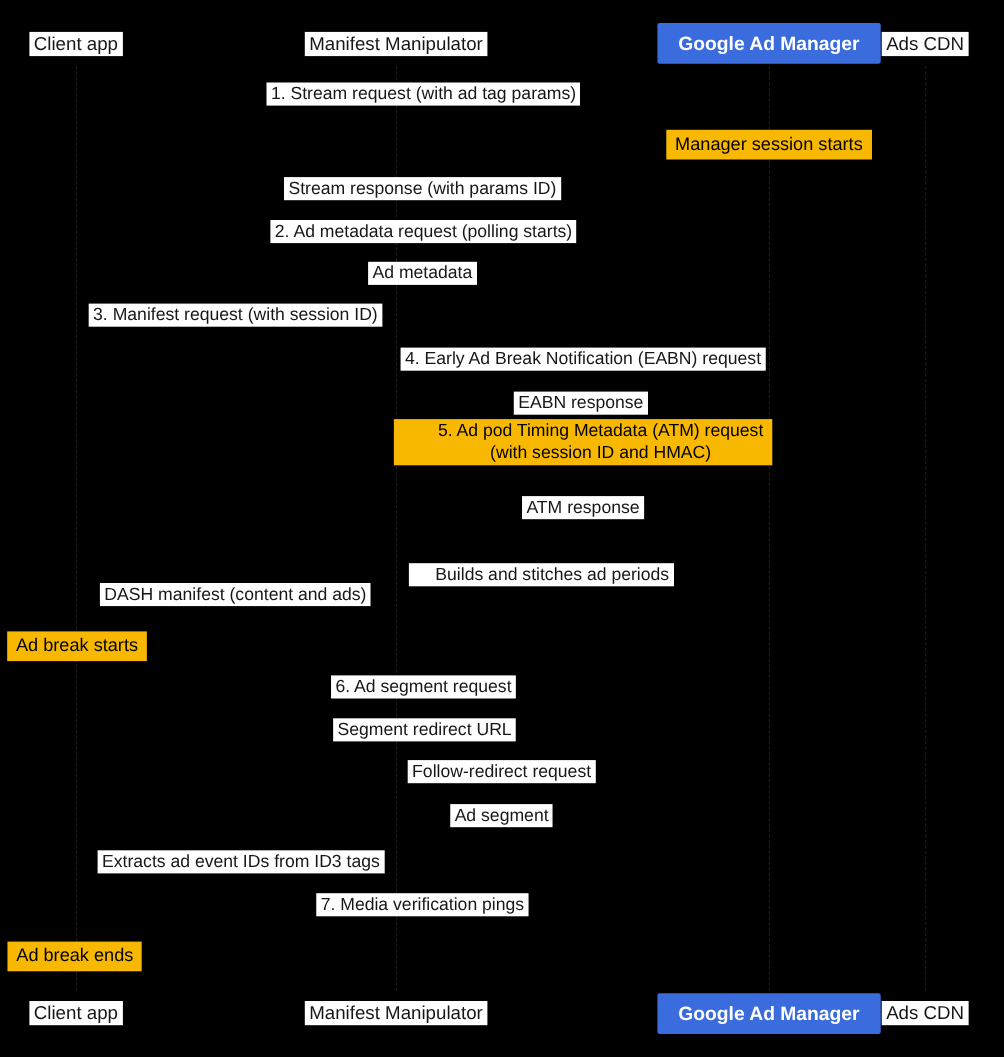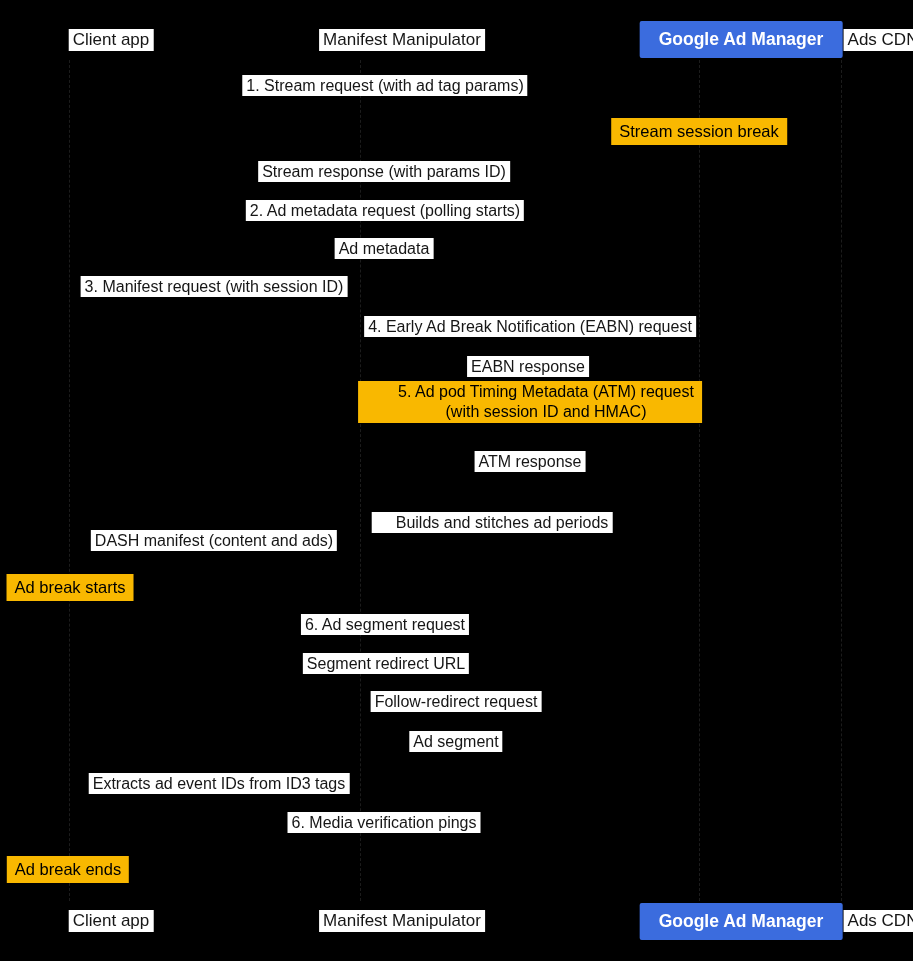--- a/index.html
+++ b/index.html
@@ -26,21 +26,20 @@
     position: absolute;
     transform: translateX(-50%);
     white-space: nowrap;
     font-size: 17px;
     line-height: 22px;
     height: 22px;
     padding: 0 4px;
     background: #ffffff;
     color: #161616;
     text-align: center;
-    margin-left: 42px;
   }
   .actor.blue {
     background: var(--blue, #3b6cde);
     color: #ffffff;
     font-weight: 700;
     height: 37px;
     line-height: 37px;
     padding: 0 19px;
     border-radius: 2px;
     font-size: 17.5px;
@@ -81,41 +80,41 @@
   <div class="lifeline" style="left:699px"></div>
   <div class="lifeline" style="left:841px"></div>
 
   <div class="actor" style="left:69px; top:29px">Client app</div>
   <div class="actor" style="left:360px; top:29px">Manifest Manipulator</div>
   <div class="actor blue" style="left:699px; top:21px">Google Ad Manager</div>
   <div class="actor" style="left:841px; top:29px">Ads CDN</div>
 
   <div id="messages-layer">
       <div class="msg white" style="left: 385px; top: 75px;">1. Stream request (with ad tag params)</div>
-      <div class="msg yellow" style="left: 699px; top: 118px;">Stream session break</div>
+      <div class="msg yellow" style="left: 699px; top: 118px;">Manager session starts</div>
       <div class="msg white" style="left: 384px; top: 161px;">Stream response (with params ID)</div>
       <div class="msg white" style="left: 385px; top: 200px;">2. Ad metadata request (polling starts)</div>
       <div class="msg white" style="left: 384px; top: 238px;">Ad metadata</div>
       <div class="msg white" style="left: 214px; top: 276px;">3. Manifest request (with session ID)</div>
       <div class="msg white" style="left: 530px; top: 316px;">4. Early Ad Break Notification (EABN) request</div>
       <div class="msg white" style="left: 528px; top: 356px;">EABN response</div>
       <div class="msg yellow2" style="left: 530px; top: 381px; padding-left: 40px;">
         <div>5. Ad pod Timing Metadata (ATM) request</div>
         <div>(with session ID and HMAC)</div>
       </div>
       <div class="msg white" style="left: 530px; top: 451px;">ATM response</div>
       <div class="msg white" style="left: 492px; top: 512px; padding-left: 24px;">Builds and stitches ad periods</div>
       <div class="msg white" style="left: 214px; top: 530px;">DASH manifest (content and ads)</div>
       <div class="msg yellow" style="left: 70px; top: 574px;">Ad break starts</div>
       <div class="msg white" style="left: 385px; top: 614px;">6. Ad segment request</div>
       <div class="msg white" style="left: 386px; top: 653px;">Segment redirect URL</div>
       <div class="msg white" style="left: 456px; top: 691px;">Follow-redirect request</div>
       <div class="msg white" style="left: 456px; top: 731px;">Ad segment</div>
       <div class="msg white" style="left: 219px; top: 773px;">Extracts ad event IDs from ID3 tags</div>
-      <div class="msg white" style="left: 384px; top: 812px;">6. Media verification pings</div>
+      <div class="msg white" style="left: 384px; top: 812px;">7. Media verification pings</div>
       <div class="msg yellow" style="left: 68px; top: 856px;">Ad break ends</div>
     </div>
 
   <div class="actor" style="left:69px; top:910px">Client app</div>
   <div class="actor" style="left:360px; top:910px">Manifest Manipulator</div>
   <div class="actor blue" style="left:699px; top:903px">Google Ad Manager</div>
   <div class="actor" style="left:841px; top:910px">Ads CDN</div>
 </div>
 
 </body></html>

